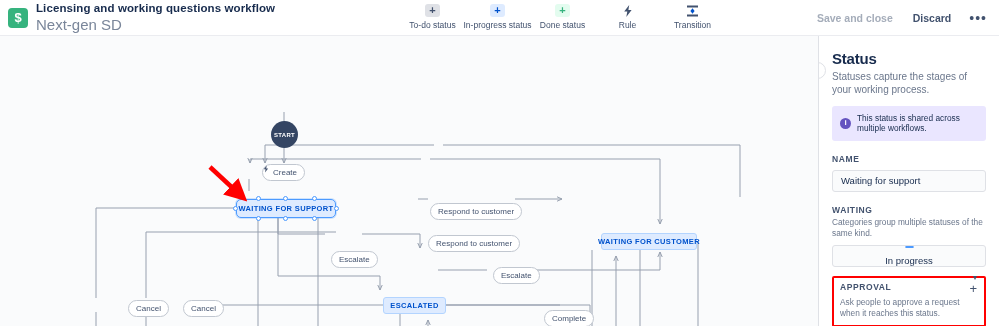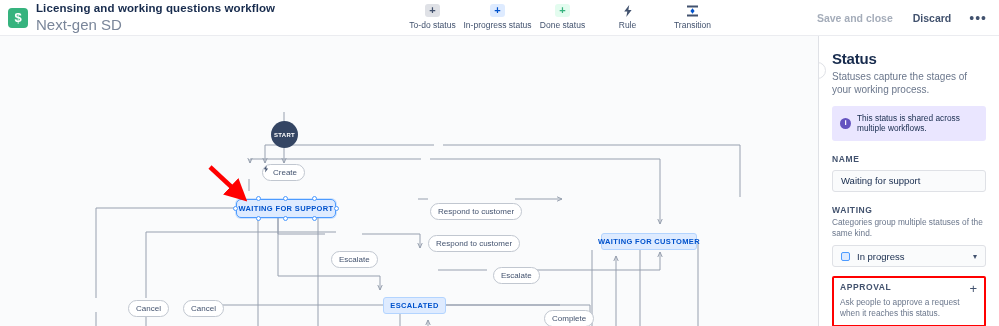--- a/index.html
+++ b/index.html
@@ -139,21 +139,21 @@
   .field {
     margin-top:6px; height:22px; background:#fafbfc;
     border:1px solid #dfe1e6; border-radius:3px;
     display:flex; align-items:center; padding:0 8px;
     font-size:9.5px; color:#172b4d;
   }
   .select {
     margin-top:6px; height:22px; background:#fafbfc;
     border:1px solid #dfe1e6; border-radius:3px;
     display:flex; align-items:center; padding:0 8px; gap:7px;
-    font-size:9.5px; color:#172b4d; cursor:pointer;
+    font-size:9.5px; color:#172b4d; cursor:pointer;flex-direction:column;
   }
   .swatch { width:9px; height:9px; border:1.5px solid #4c9aff; background:#deebff; border-radius:2px; }
   .caret { margin-left:auto; color:#42526e; font-size:8px; }
 
   .sec-row { display:flex; align-items:flex-start; }
   .plus-btn {
     margin-left:auto; color:#42526e; font-size:13px; line-height:1;
     cursor:pointer; padding:0 1px; font-weight:400;
   }
 

